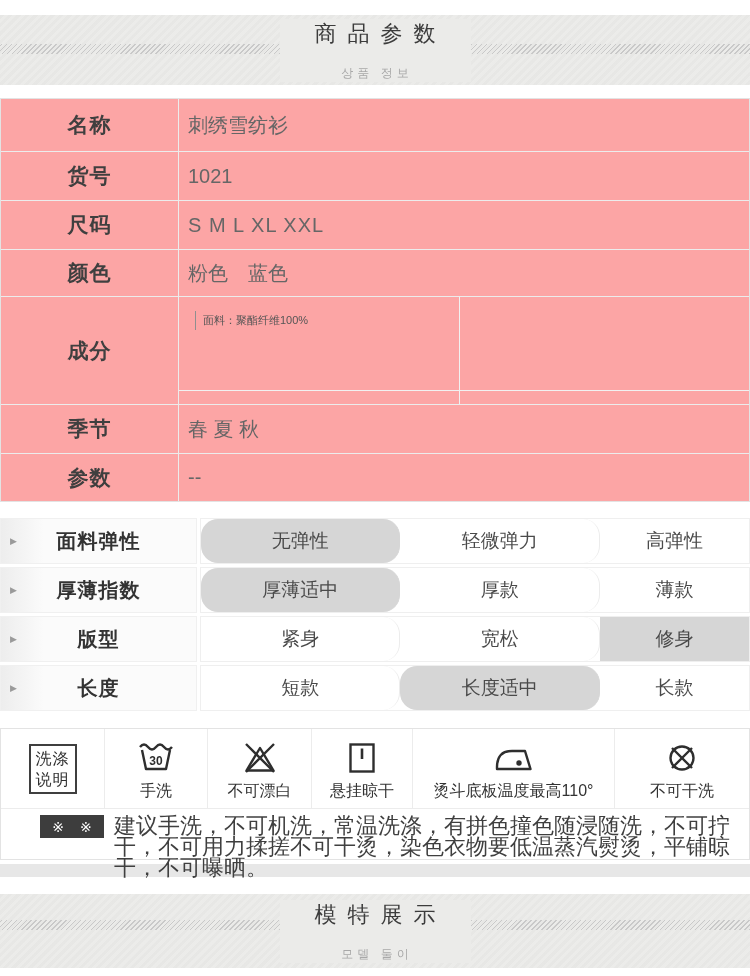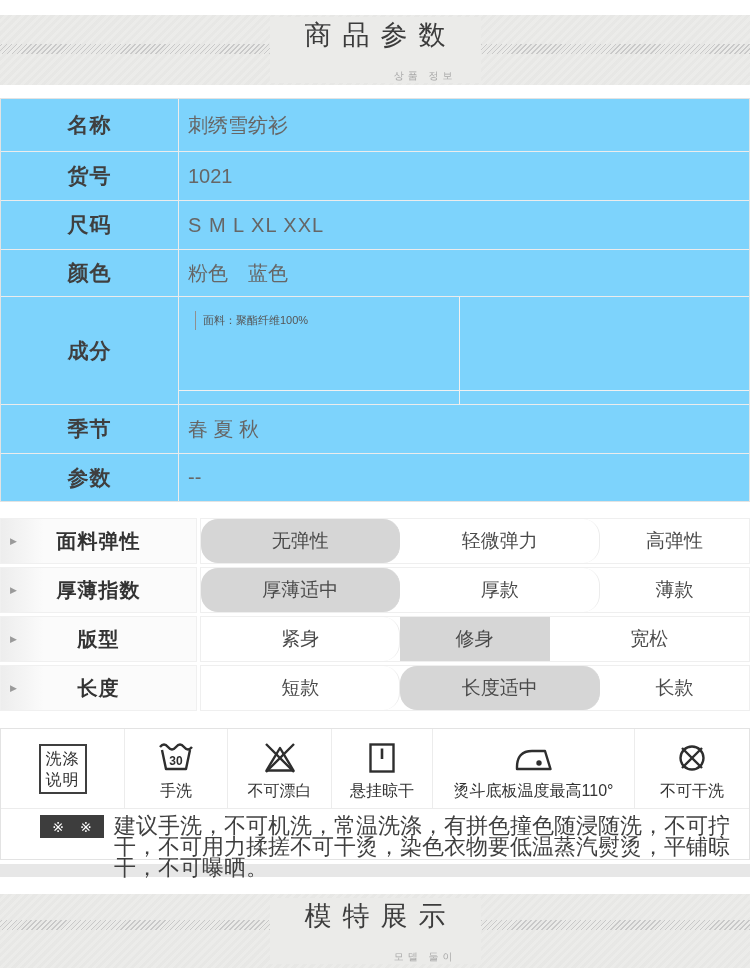--- a/index.html
+++ b/index.html
@@ -15,28 +15,28 @@
     display:flex;align-items:center;justify-content:center;
     background-image:repeating-linear-gradient(135deg,rgba(0,0,0,0.015) 0 3px,rgba(255,255,255,0.03) 3px 6px);
   }
   .band.footer-band{height:74px;}
   .stripe{
     position:absolute;left:0;right:0;top:29px;height:10px;
     background:repeating-linear-gradient(-45deg,#c9c9c9 0,#c9c9c9 1px,transparent 1px,transparent 3.5px);
   }
   .footer-band .stripe{top:26px;}
   .band-center{position:relative;z-index:1;background:#ebebe9;padding:0 24px;text-align:center;}
-  .band-title{font-size:27px;color:#3c3c3c;letter-spacing:11px;padding-left:11px;font-weight:500;}
-  .band-sub{font-size:10px;color:#a8a8a8;letter-spacing:4px;padding-left:4px;margin-top:16px;text-align:right;}
+  .band-title{font-size:22px;color:#3c3c3c;letter-spacing:11px;padding-left:11px;font-weight:500;}
+  .band-sub{font-size:12px;color:#a8a8a8;letter-spacing:4px;padding-left:4px;margin-top:16px;}
   .gap1{height:13px;} .gap2{height:16px;} .gap3{height:17px;}
   .gap4{height:4px;} .gap5{height:17px;}
   .thin-band{height:13px;background:#e7e7e7;}
 
   
-  .ptable{width:750px;box-sizing:border-box;border:1px solid #e3e3e3;background:#7dd3fc;}
+  .ptable{width:750px;box-sizing:border-box;border:1px solid #e3e3e3;background:#fca5a5;}
   .prow{display:flex;border-bottom:1px solid #ececec;align-items:center;}
   .prow:last-child{border-bottom:none;}
   .plabel{
     width:178px;box-sizing:border-box;border-right:1px solid #ececec;
     align-self:stretch;display:flex;align-items:center;justify-content:center;
     font-size:21px;font-weight:bold;color:#3f3f3f;letter-spacing:1px;
   }
   .pvalue{flex:1;padding-left:9px;font-size:20px;color:#666666;}
   .pvalue.size-value{letter-spacing:1px;}
   .prow.tall{align-items:stretch;}
@@ -76,21 +76,21 @@
 
   
   .care{width:750px;box-sizing:border-box;border:1px solid #e3e3e3;background:#fff;}
   .care-icons{display:flex;height:79px;border-bottom:1px solid #ececec;}
   .care-cell{
     box-sizing:border-box;border-right:1px solid #ececec;
     display:flex;flex-direction:column;align-items:center;justify-content:flex-end;
     padding-bottom:6px;
   }
   .care-cell:last-child{border-right:none;}
-  .cw0{width:124px;justify-content:center;padding-bottom:0;}
+  .cw0{width:104px;justify-content:center;padding-bottom:0;}
   .cw1{width:103px;} .cw2{width:104px;} .cw3{width:101px;} .cw4{width:202px;align-items:center;} .cw5{flex:1;}
   .care-box{
     border:2px solid #3f3f3f;padding:2px 5px;text-align:center;
     font-size:16px;color:#2f2f2f;line-height:21px;font-weight:500;letter-spacing:1px;
   }
   .care-icon{height:40px;display:flex;align-items:flex-end;justify-content:center;margin-bottom:3px;}
   .care-icon svg{display:block;}
   .care-label{font-size:16px;color:#333333;white-space:nowrap;}
   .care-note{display:flex;align-items:flex-start;padding:6px 0 0 0;height:44px;box-sizing:content-box;}
   .note-marker{
@@ -178,22 +178,22 @@
     </div>
   </div>
 
   <div class="mrow">
     <div class="mlabel">
       <span class="marrow">▶</span>
       <span>版型</span>
     </div>
     <div class="moptions">
       <div class="mcell w1">紧身</div>
+      <div class="mcell w2">宽松</div>
       <div class="mcell w3 selected">修身</div>
-      <div class="mcell w2">宽松</div>
     </div>
   </div>
 
   <div class="mrow">
     <div class="mlabel">
       <span class="marrow">▶</span>
       <span>长度</span>
     </div>
     <div class="moptions">
       <div class="mcell w1">短款</div>

